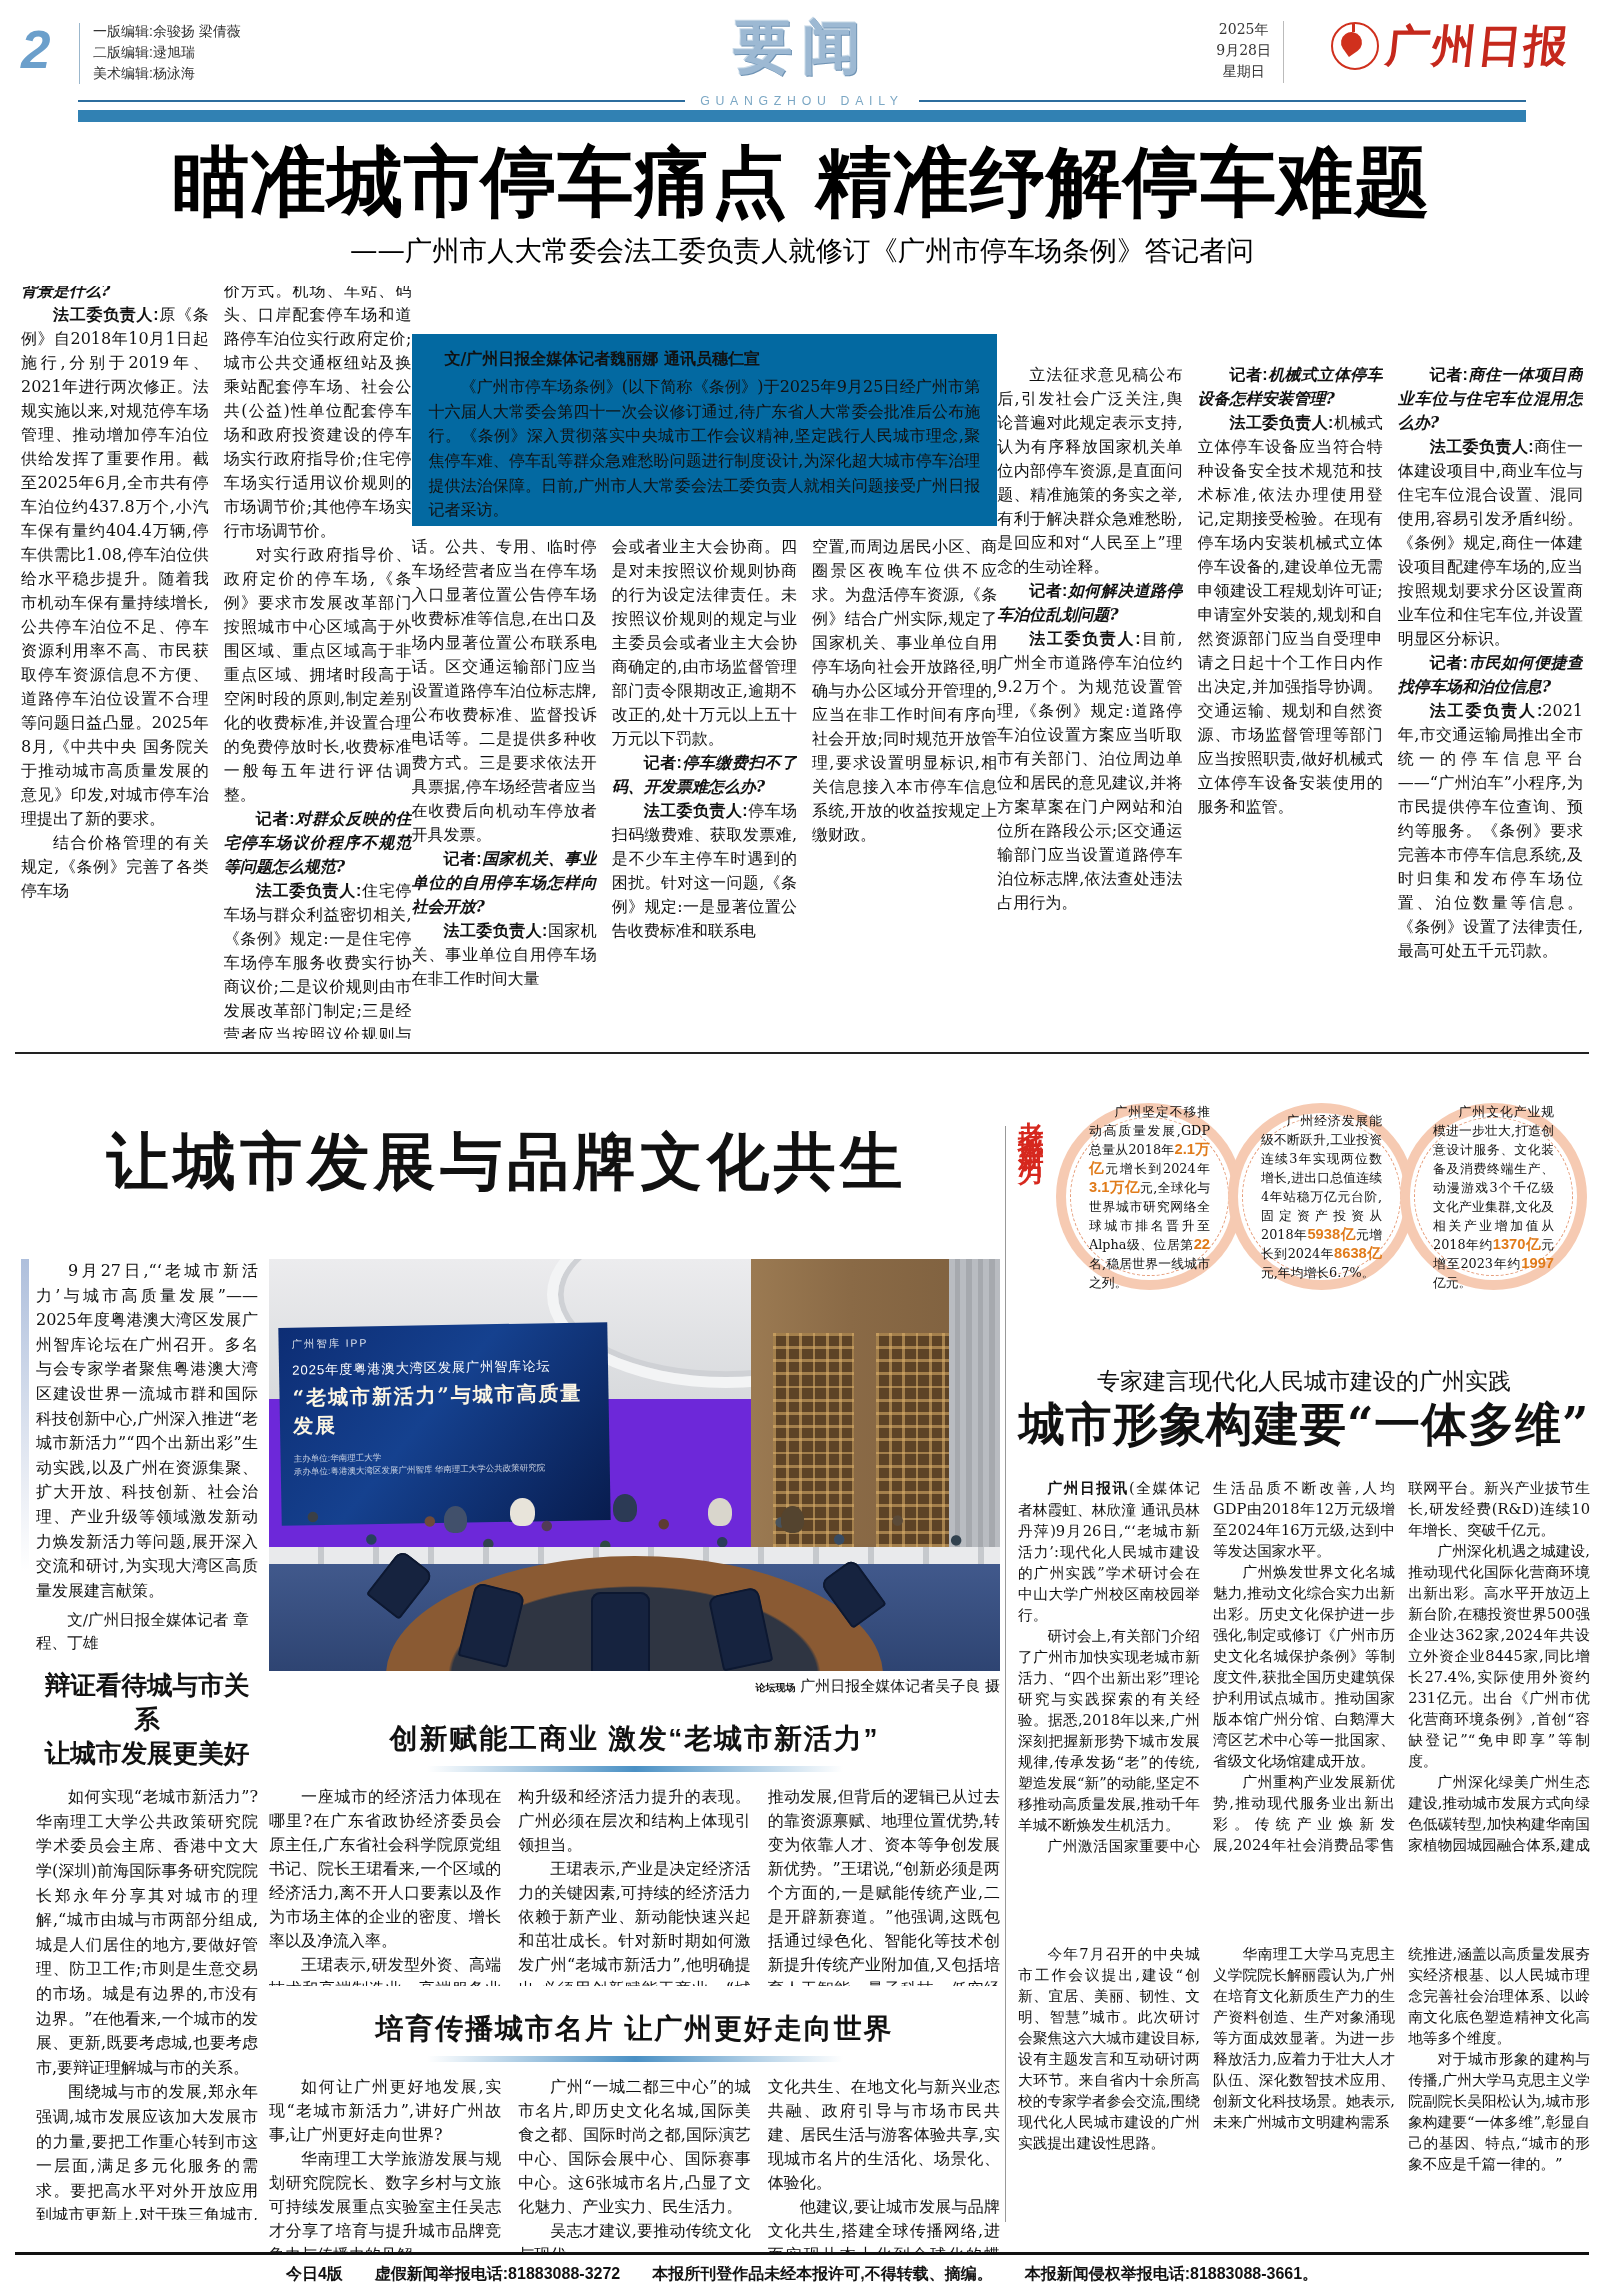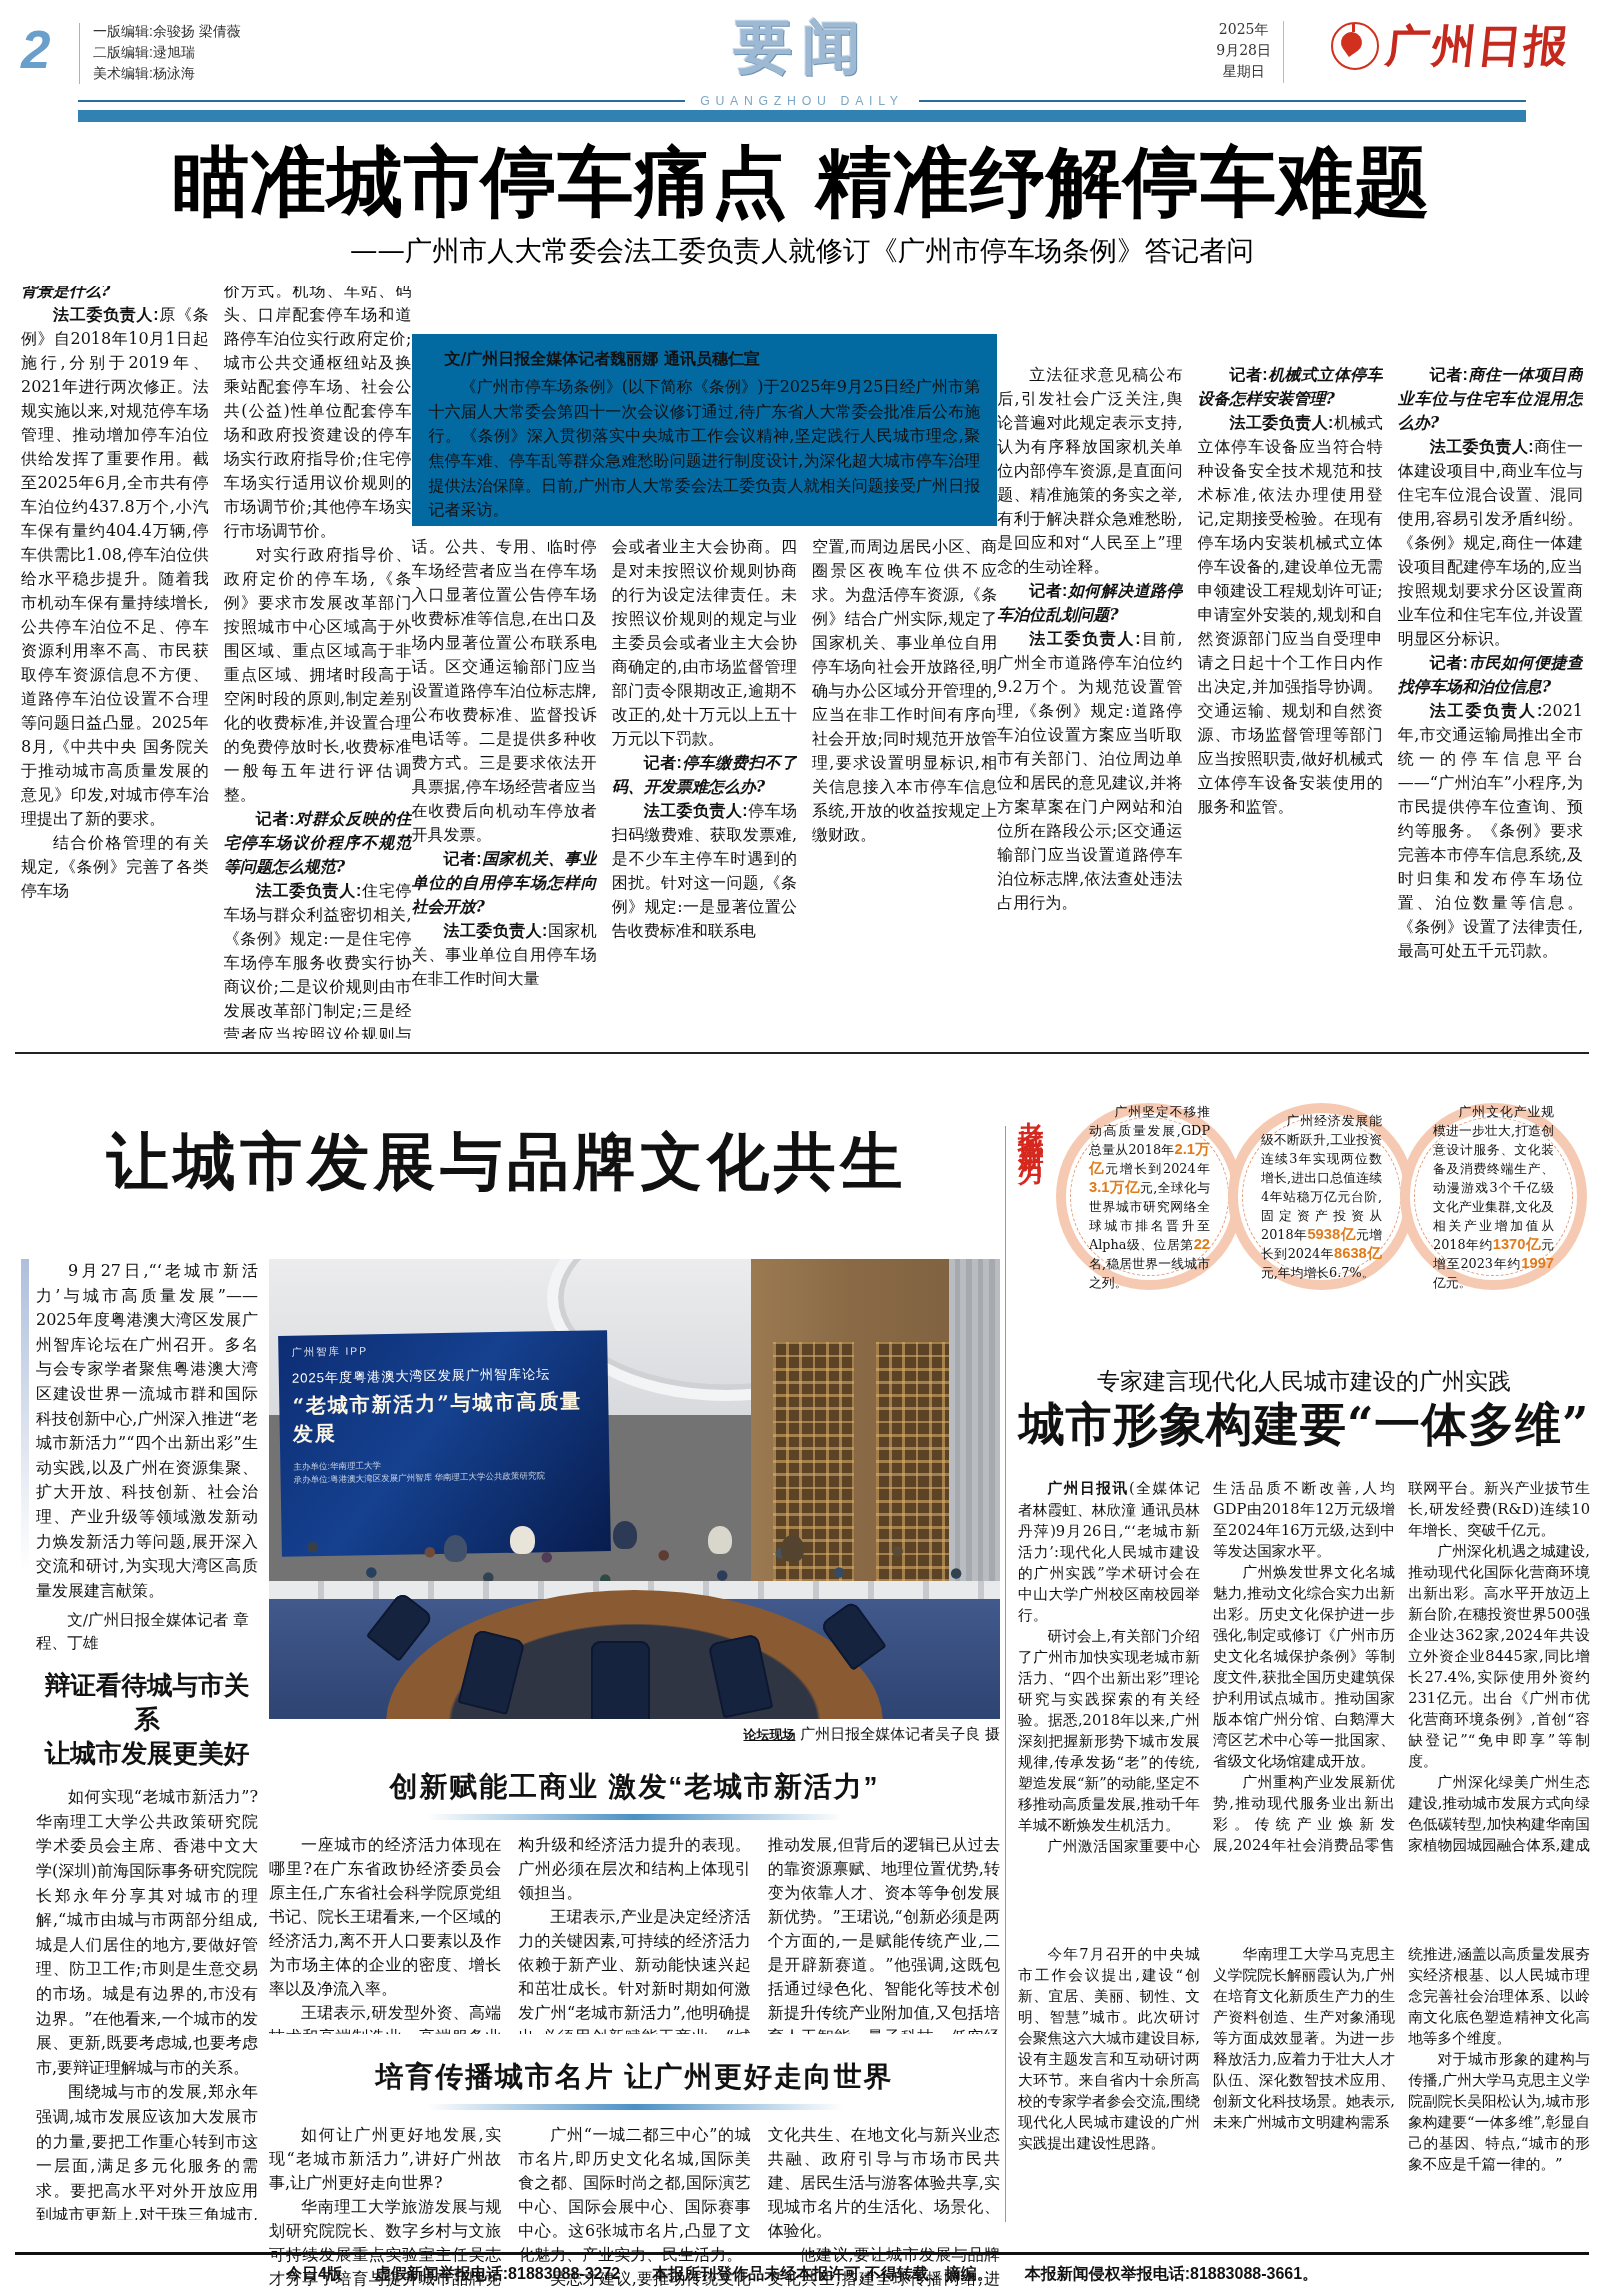--- a/index.html
+++ b/index.html
@@ -56,21 +56,21 @@
      font-size:62px;font-weight:900;letter-spacing:4.7px;font-family:"DejaVu Serif",serif;}
   #a2-left{position:absolute;left:21px;top:194px;width:222px;bottom:3.8px;overflow:hidden;}
   #a2-leftbar{position:absolute;left:5.7px;top:194px;width:8.5px;height:312px;
      background:linear-gradient(#aebfdc,#e8ecf4 70%,rgba(255,255,255,0));}
   #a2-left .pp{font-size:16px;line-height:24.6px;}
   #a2-byline{margin:5.7px 0 13.2px;font-size:15.6px;line-height:23px;text-indent:2em;}
   #a2-sub1{font-family:"Liberation Sans",sans-serif;font-weight:900;font-size:25.6px;
      line-height:34px;text-align:center;margin:9.5px 0 15px;}
   #a2-right{position:absolute;left:254px;top:194px;width:731px;bottom:0;}
   
-  #photo{position:relative;width:731px;height:460px;background:#737373;overflow:hidden;}
+  #photo{position:relative;width:731px;height:412px;background:#6d28d9;overflow:hidden;}
   .ph-ceiling{position:absolute;top:0;left:0;right:0;height:34%;background:linear-gradient(#ececee,#d8dadd);}
   .ph-ring{position:absolute;left:38%;top:-14%;width:46%;height:40%;border-radius:50%;
      border:11.4px solid #f3f4f5;box-shadow:0 0 0 5.7px #cfd1d5 inset;}
   .ph-wood{position:absolute;right:0;top:0;width:34%;height:78%;background:linear-gradient(90deg,#9b7a52,#8a6a46 40%,#7d5f3e);}
   .ph-panel{position:absolute;top:18%;width:11%;height:55%;background:#5d4326;
      background-image:repeating-linear-gradient(0deg,rgba(222,178,108,.55) 0 2.8px,transparent 2.8px 13.2px),
                       repeating-linear-gradient(90deg,rgba(222,178,108,.55) 0 2.8px,transparent 2.8px 13.2px);}
   .ph-curtain{position:absolute;right:0;top:0;width:7%;height:70%;
      background:repeating-linear-gradient(90deg,#b9bcc1 0 5.7px,#a6a9ae 5.7px 11.4px);}
   #ph-screen{position:absolute;left:1.5%;top:16%;width:45%;height:48%;
@@ -97,21 +97,21 @@
        radial-gradient(circle at 94% 56%,#32424f 4.7px,transparent 5.7px);}
   .ph-desks{position:absolute;left:0;right:0;top:70%;height:5%;
      background:repeating-linear-gradient(90deg,#e9eaec 0 49px,#c6c9cd 49px 55px);}
   .ph-carpet{position:absolute;left:0;right:0;bottom:0;height:26%;
      background:linear-gradient(#41598c,#2e4472);}
   .ph-table{position:absolute;left:16%;bottom:-30%;width:68%;height:58%;border-radius:50%;
      background:radial-gradient(ellipse at center,#2f3542 0 52%,#8a5a33 53% 72%,#6f4527 73%);}
   .chair{position:absolute;background:#16233f;border-radius:9.5px 9.5px 3.8px 3.8px;box-shadow:0 0 0 1.9px #0d1830 inset;}
   .person{position:absolute;border-radius:50% 50% 40% 40%;}
   #ph-caption{margin-top:5.7px;text-align:right;font-size:15px;color:#111;}
-  #ph-caption .bl{font-size:13px;text-decoration:underline;}
+  #ph-caption .bl{font-size:10px;}
   .subhead2{margin-top:24.6px;text-align:center;font:900 28px "Liberation Sans",sans-serif;letter-spacing:1.9px;}
   .subrule{width:416px;height:5.7px;margin:7.6px auto 13.2px;
      background:linear-gradient(90deg,rgba(255,255,255,0),#4a90c4,rgba(255,255,255,0));}
   .threecols{display:flex;gap:17px;overflow:hidden;}
   .threecols .pp{font-size:16px;line-height:24px;}
   #a2-row1{height:201px;} #a2-row2{height:178px;}
   
   #a3{position:absolute;top:1065px;left:1018px;width:572px;height:1159px;}
   #a3-vlabel{position:absolute;left:-3.8px;top:36px;writing-mode:vertical-rl;
      font:900 25.6px "Liberation Sans",sans-serif;color:#d6281e;letter-spacing:7.6px;}

